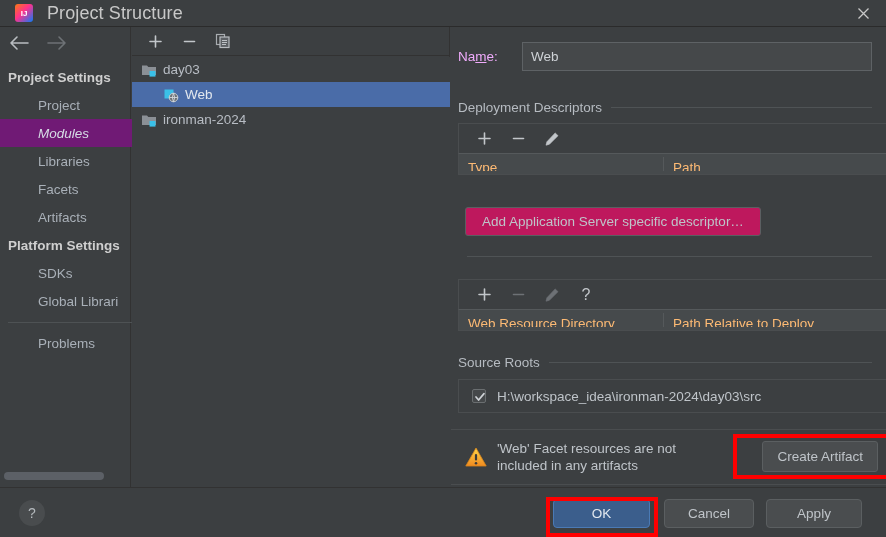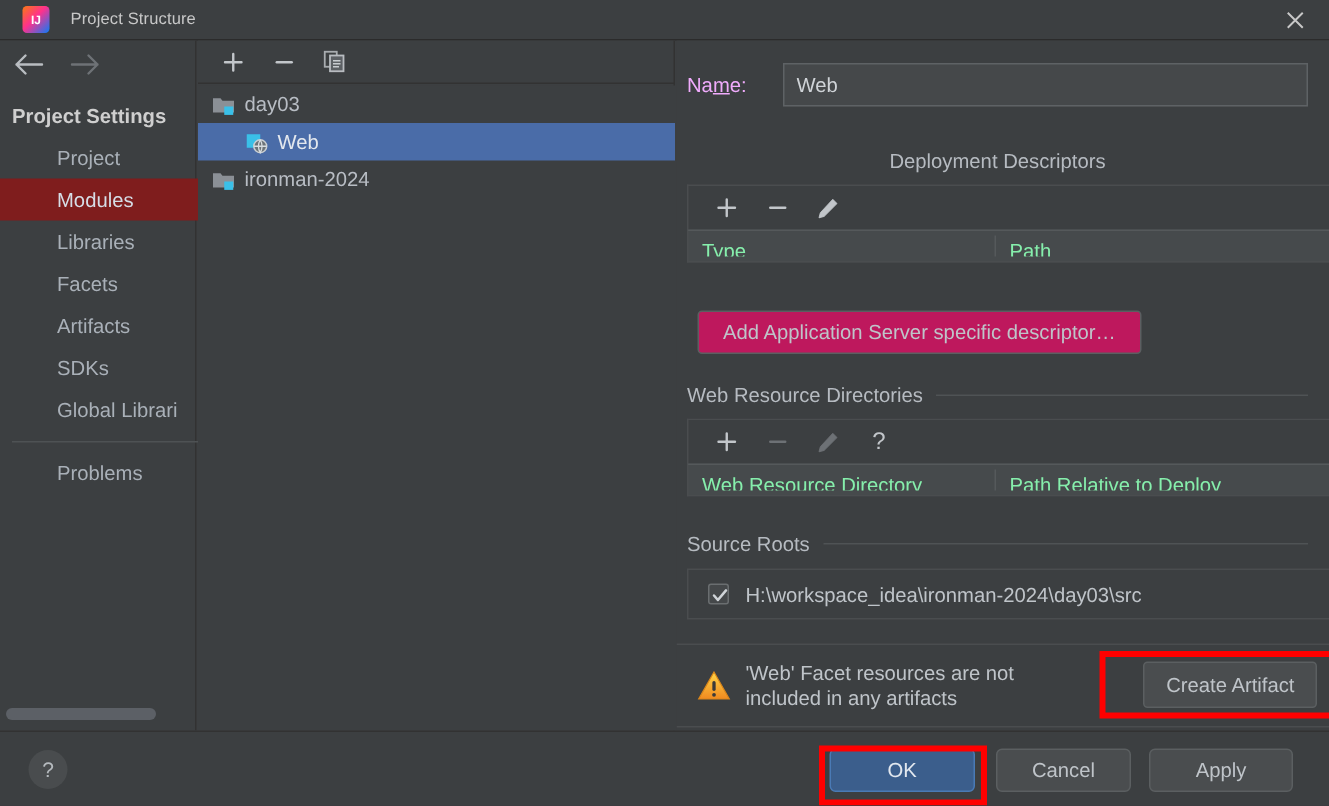--- a/index.html
+++ b/index.html
@@ -30,21 +30,21 @@
     flex: none;
   }
   .tb-logo::after {
     content: "IJ";
     position: absolute; left: 0; top: 0; right: 0; bottom: 0;
     display: flex; align-items: center; justify-content: center;
     font-size: 8px; font-weight: bold; color: #fff;
     font-family: "Liberation Sans", sans-serif;
   }
   .tb-title {
-    font-size: 11px; color: #c8c8c8; letter-spacing: .1px;
+    font-size: 18px; color: #c8c8c8; letter-spacing: .1px;
   }
   .tb-close {
     position: absolute; right: 0; top: 0; width: 46px; height: 27px;
     display: flex; align-items: center; justify-content: center;
     cursor: pointer;
   }
   .tb-close svg { display: block; }
 
   
   .sidebar {
@@ -67,21 +67,21 @@
     height: 28px; display: flex; align-items: center;
     font-size: 13.5px; white-space: nowrap; overflow: hidden;
   }
   .nav-row.group {
     color: #cfcfcf; font-weight: bold; padding-left: 8px;
   }
   .nav-row.item {
     color: #a9b0b8; padding-left: 38px; cursor: pointer;
   }
   .nav-row.item.selected {
-    background: #7f1d1d; color: #d6dde6;
+    background: #701a75; color: #d6dde6; font-style: italic;
   }
   .nav-sep {
     margin: 7px 8px 6px 8px; height: 1px; background: #4e5254;
   }
   .side-scroll-track {
     position: absolute; left: 0; bottom: 6px; width: 131px; height: 10px;
   }
   .side-scroll-thumb {
     position: absolute; left: 4px; top: 1px; width: 100px; height: 8px;
     background: #5c6066; border-radius: 4px; cursor: pointer;
@@ -148,21 +148,21 @@
   .mbtn { width: 34px; height: 28px; display: flex; align-items: center;
           justify-content: center; cursor: pointer; }
   .mbtn svg { display: block; }
   .mbtn.disabled { cursor: default; }
   .thead {
     display: flex; height: 22px; background: #464a4c;
     border: 1px solid #4a4d4f; border-top: 1px solid #55595b;
     align-items: center; overflow: hidden;
   }
   .th {
-    font-size: 13.5px; color: #86efac; padding-left: 9px; height: 14px;
+    font-size: 13.5px; color: #fdba74; padding-left: 9px; height: 14px;
     line-height: 22px; white-space: nowrap; overflow: hidden;
   }
   .th.c1 { width: 205px; border-right: 1px solid #55595b; }
   .th.c2 { flex: 1; }
 
   .descriptor-btn {
     margin-top: 7px; margin-left: 7px;
     height: 29px; padding: 0 16px; background: #be185d;
     border: 1px solid #5b5f61; color: #bfc4c9;
     font-size: 13.5px; font-family: "Liberation Sans", sans-serif;
@@ -260,20 +260,21 @@
       </div>
     </div>
 
     <div class="nav-list" id="nav-list">
         <div class="nav-row group">Project Settings</div>
         <div class="nav-row item">Project</div>
         <div class="nav-row item selected">Modules</div>
         <div class="nav-row item">Libraries</div>
         <div class="nav-row item">Facets</div>
         <div class="nav-row item">Artifacts</div>
+        <div class="nav-row group">Platform Settings</div>
         <div class="nav-row item">SDKs</div>
         <div class="nav-row item">Global Librari</div>
         <div class="nav-sep"></div>
         <div class="nav-row item">Problems</div>
       </div>
 
     <div class="side-scroll-track">
       <div class="side-scroll-thumb"></div>
     </div>
   </div>
@@ -332,21 +333,21 @@
 
   <div class="detail">
 
     <div class="name-row">
       <div class="name-label">
         <span>Na</span><u>m</u><span>e:</span>
       </div>
       <input class="name-input" type="text" value="Web" style="">
     </div>
 
-    <div class="sect-title" style="position:absolute;left:7px;top:73px;right:14px;flex-direction:column;">
+    <div class="sect-title" style="position:absolute;left:7px;top:73px;right:14px;">
       <span>Deployment Descriptors</span>
       <span class="line"></span>
     </div>
 
     <div style="position:absolute;left:7px;top:96px;right:-10px;">
       <div class="mini-toolbar">
         <div class="mbtn">
           <svg width="15" height="15" viewBox="0 0 15 15">
             <path d="M7.5 2 V13 M2 7.5 H13" stroke="#c2c6ca" stroke-width="1.6" stroke-linecap="round"></path>
           </svg>
@@ -364,21 +365,20 @@
       </div>
       <div class="thead">
         <div class="th c1">Type</div>
         <div class="th c2">Path</div>
       </div>
     </div>
 
     <button class="descriptor-btn" style="position:absolute;left:7px;top:173px;">Add Application Server specific descriptor…</button>
 
     <div class="sect-title" style="position:absolute;left:7px;top:229px;right:14px;">
-      <span>Web Resource Directories</span>
       <span class="line"></span>
     </div>
 
     <div style="position:absolute;left:7px;top:252px;right:-10px;height:52px;overflow:hidden;">
       <div class="mini-toolbar">
         <div class="mbtn">
           <svg width="15" height="15" viewBox="0 0 15 15">
             <path d="M7.5 2 V13 M2 7.5 H13" stroke="#c2c6ca" stroke-width="1.6" stroke-linecap="round"></path>
           </svg>
         </div>

